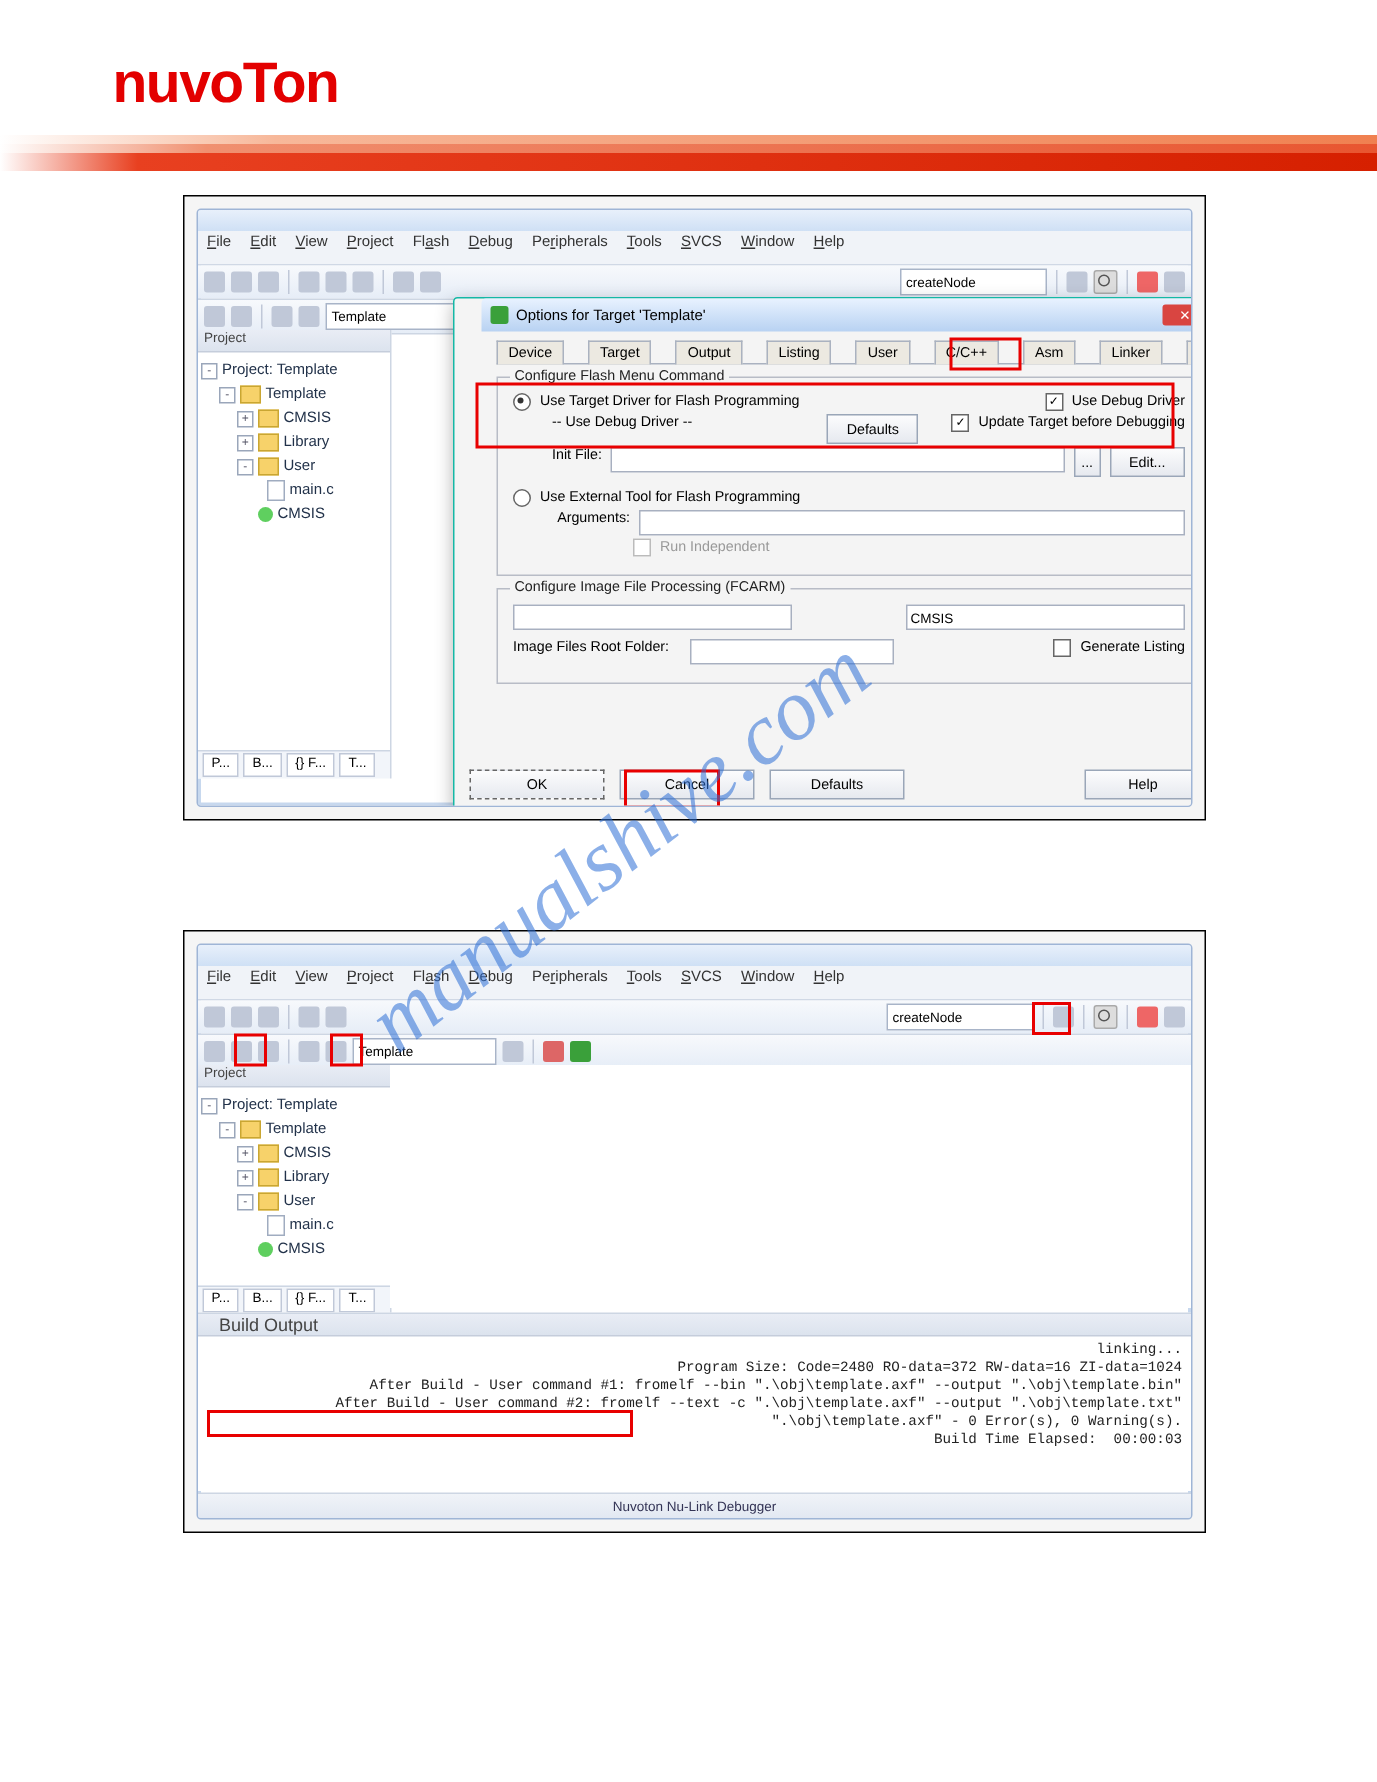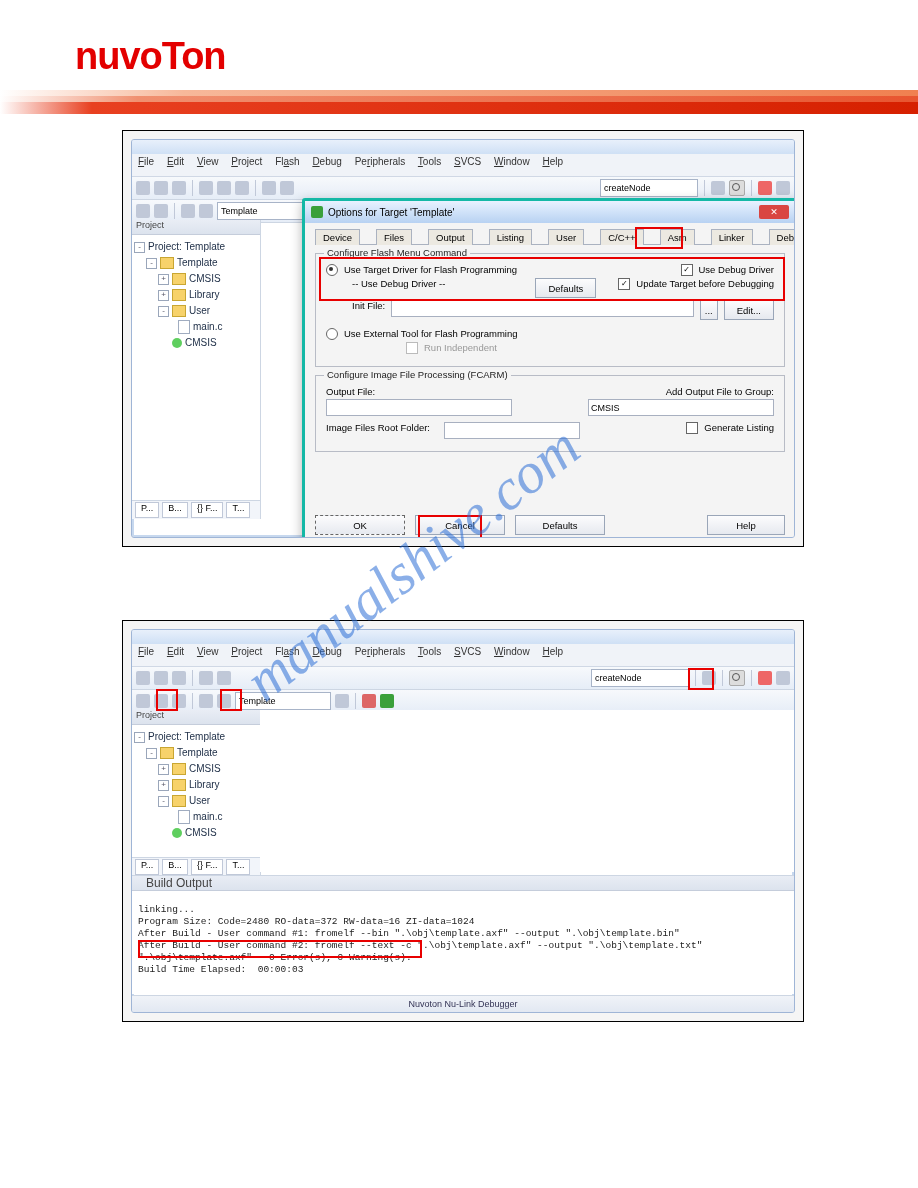--- a/index.html
+++ b/index.html
@@ -24,21 +24,21 @@
   .sidebar { position:absolute; left:0; top:58px; bottom:0; width:128px; background:#fff; border-right:1px solid #cdd6e3; }
   .sidehdr { height:14px; background:linear-gradient(#e9edf5,#dce3ee); border-bottom:1px solid #c5cddb; padding:0 4px; font-size:9px; color:#444; }
   .tree { padding:4px 2px; font-size:10px; line-height:16px; color:#22324a; }
   .tree .node { display:flex; align-items:center; gap:3px; }
   .exp { width:9px; height:9px; border:1px solid #9aa6ba; background:#fff; font-size:8px; line-height:8px; text-align:center; color:#556; }
   .fico { width:12px; height:10px; background:#f7d26a; border:1px solid #c9a632; }
   .cico { width:10px; height:10px; border-radius:50%; background:#5fcf5f; }
   .dico { width:10px; height:12px; background:#fff; border:1px solid #a0acc0; }
   .tabsrow { position:absolute; left:0; bottom:0; right:0; height:18px; background:#f2f5fa; border-top:1px solid #cdd6e3; display:flex; align-items:center; padding:0 3px; gap:3px; font-size:9px; }
   .tabsrow .stab { height:14px; border:1px solid #c0c8d8; padding:0 5px; background:#fff; }
-  .dialog { position:absolute; left:170px; top:58px; width:490px; height:340px; background:#f4f4f4; border:3px solid #14b8a6; border-radius:3px; box-shadow:0 4px 12px rgba(0,0,0,0.3); }
+  .dialog { position:absolute; left:170px; top:58px; width:490px; height:340px; background:#f4f4f4; border:1px solid #14b8a6; border-radius:3px; box-shadow:0 4px 12px rgba(0,0,0,0.3);padding-left:18px; }
   .dlg-title { height:22px; background:linear-gradient(#e8f2ff,#b8d2f2); display:flex; align-items:center; padding:0 6px; font-size:10px; border-radius:3px 3px 0 0; }
   .dlg-title .x { margin-left:auto; width:30px; height:14px; background:#d94541; border-radius:2px; color:#fff; text-align:center; font-size:9px; line-height:14px; }
   .dlg-body { position:relative; padding:6px 10px; }
   .dtabs { display:flex; gap:16px; font-size:9.5px; }
   .dtabs .dt { border:1px solid #aab2c0; border-bottom:none; padding:2px 7px; background:#ece9e1; }
   .dtabs .dt.active { background:#8b5cf6; position:relative; top:1px;font-weight:bold; }
   .grp { border:1px solid #b8bcc6; margin-top:8px; padding:8px 10px 10px; position:relative; }
   .grp .gt { position:absolute; top:-7px; left:8px; background:#f4f4f4; padding:0 3px; font-size:9.5px; color:#222; }
   .row { display:flex; gap:6px; font-size:9.5px; margin:2px 0; }
   .radio { width:10px; height:10px; border:1px solid #666; border-radius:50%; background:#fff; flex:0 0 auto; }
@@ -47,21 +47,21 @@
   .txtfield { height:15px; border:1px solid #a8b0c0; background:#fff; font-size:9px; padding:0 2px; }
   .btn { height:18px; border:1px solid #9aa6b8; background:linear-gradient(#fcfcfd,#e6e9ef); font-size:9.5px; padding:0 12px; display:inline-flex; align-items:center; justify-content:center; }
   .dlg-footer { position:absolute; left:0; right:0; bottom:6px; display:flex; gap:10px; padding:0 10px; justify-content:center; }
   .hl { border:2px solid #e80000; position:absolute; pointer-events:none; }
   .wm { position:absolute; font-size:58px; color:#2d6fd6; opacity:0.55; font-style:italic; transform:rotate(-38deg); font-family:"Times New Roman",serif; pointer-events:none; }
   
   .content2 { position:absolute; left:128px; right:0; top:58px; bottom:140px; background:#fff; }
   .wr { position:absolute; background:#fff; }
   .output { position:absolute; left:0; right:0; bottom:18px; height:118px; background:#fff; border-top:1px solid #cdd6e3; }
   .outhdr { height:14px; background:linear-gradient(#e9edf5,#dce3ee); font-size:12px; padding:0 14px; color:#444; border-bottom:1px solid #c5cddb; }
-  .outtxt { padding:13px 6px; font-family:Consolas,"Courier New",monospace; font-size:9.5px; line-height:12px; color:#222; white-space:pre; }
+  .outtxt { padding:3px 6px; font-family:Consolas,"Courier New",monospace; font-size:9.5px; line-height:12px; color:#222; white-space:pre;text-align:right; }
   .status { position:absolute; left:0; right:0; bottom:0; height:16px; background:linear-gradient(#f0f3f8,#e2e8f2); border-top:1px solid #cdd6e3; font-size:9px; display:flex; align-items:center; justify-content:center; color:#335; }
   .gico { width:14px; height:14px; background:#3aa03a; border-radius:2px; }
   .mgico { width:14px; height:14px; background:#ddd; border:1px solid #aaa; border-radius:2px; position:relative; }
   .mgico::after { content:""; position:absolute; width:6px; height:6px; border:1px solid #555; border-radius:50%; left:2px; top:2px; }
 </style>
 </head>
 <body>
 
 <div class="page">
   <div class="logo">nuvoTon</div>
@@ -167,21 +167,21 @@
 
       <div class="dialog">
         <div class="dlg-title">
           <span class="gico" style="width:12px;height:12px;margin-right:5px"></span>
           <span>Options for Target 'Template'</span>
           <span class="x">✕</span>
         </div>
         <div class="dlg-body">
           <div class="dtabs">
             <div class="dt">Device</div>
-            <div class="dt">Files</div>
+            <div class="dt">Target</div>
             <div class="dt">Output</div>
             <div class="dt">Listing</div>
             <div class="dt">User</div>
             <div class="dt">C/C++</div>
             <div class="dt">Asm</div>
             <div class="dt">Linker</div>
             <div class="dt">Debug</div>
             <div class="dt active">Utilities</div>
           </div>
           <div style="border-top:1px solid #aab2c0;margin-top:-1px"></div>
@@ -206,33 +206,32 @@
             <div class="row" style="margin-left:26px">
               <span>Init File:</span>
               <input class="txtfield" style="flex: 1 1 0%;">
               <span class="btn" style="padding:0 4px">...</span>
               <span class="btn">Edit...</span>
             </div>
             <div class="row" style="margin-top:8px">
               <span class="radio"></span>
               <span>Use External Tool for Flash Programming</span>
             </div>
+            <div class="row" style="margin-left:26px">
+              <span style="width:52px;text-align:right">Arguments:</span>
+              <input class="txtfield" style="flex: 1 1 0%;">
+            </div>
             <div class="row" style="margin-left:80px;color:#999">
               <span class="cbox" style="border-color:#bbb"></span>
               <span>Run Independent</span>
             </div>
           </div>
 
           <div class="grp">
             <div class="gt">Configure Image File Processing (FCARM)</div>
-            <div class="row">
-              <span style="width:60px">Output File:</span>
-              <span style="flex:1"></span>
-              <span>Add Output File to Group:</span>
-            </div>
             <div class="row">
               <input class="txtfield" style="width: 180px;">
               <span style="flex:1"></span>
               <input class="txtfield" style="width: 180px;" value="CMSIS">
             </div>
             <div class="row" style="margin-top:6px">
               <span>Image Files Root Folder:</span>
               <input class="txtfield" style="width: 130px; margin-left: 8px;">
               <span style="flex:1"></span>
               <span class="cbox"></span>

